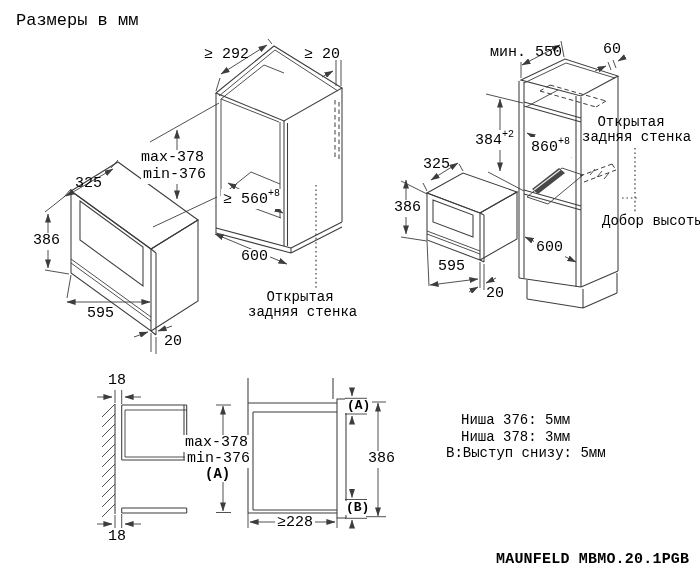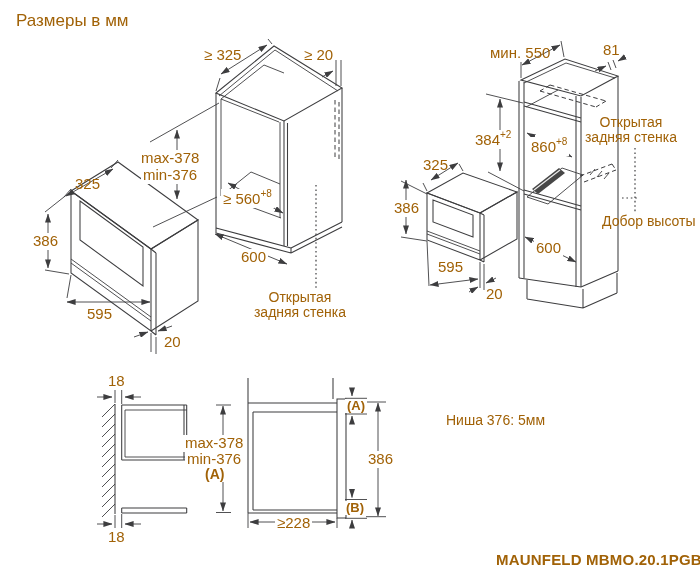--- a/index.html
+++ b/index.html
@@ -1,19 +1,19 @@
 <!DOCTYPE html>
 <html><head>
 <meta charset="utf-8">
 <style>
   html,body{margin:0;padding:0;background:#fff;}
   .stage{position:relative;width:700px;height:576px;background:#fff;overflow:hidden;
          font-family:"Liberation Sans","DejaVu Sans",sans-serif;}
   .stage svg{position:absolute;left:0;top:0;}
-  .lbl{position:absolute;font-size:15px;line-height:1.1;color:#a16207;white-space:nowrap;}
+  .lbl{position:absolute;font-size:15px;line-height:1.1;color:#000000;white-space:nowrap;font-family:Liberation Mono, monospace;}
   .bg{background:#fff;padding:0 2px;}
   .md{font-size:14px;}
   .sm{font-size:13px;}
   .b{font-weight:bold;}
   .ctr{text-align:center;}
   .title{font-size:17px;}
   .footer{font-size:15px;font-weight:bold;letter-spacing:.2px;}
   sup{font-size:10px;position:relative;top:-1px;}
   .ln{stroke:#3d3d3f;stroke-width:1.05;fill:none;}
   .thin{stroke:#3d3d3f;stroke-width:.9;fill:none;}
@@ -192,33 +192,33 @@
   </g>
 </svg>
 
   <div class="lbl title" style="left:16px;top:12px">Размеры в мм</div>
 
   <div class="lbl" style="left:75px;top:176px">325</div>
   <div class="lbl bg" style="left:31px;top:233px">386</div>
   <div class="lbl" style="left:87px;top:306px">595</div>
   <div class="lbl" style="left:164px;top:334px">20</div>
 
-  <div class="lbl" style="left:204px;top:47px">≥ 325</div>
+  <div class="lbl" style="left:204px;top:47px">≥ 292</div>
   <div class="lbl" style="left:304px;top:47px">≥ 20</div>
   <div class="lbl bg" style="left:139px;top:150px">max-378</div>
   <div class="lbl bg" style="left:141px;top:167px">min-376</div>
   <div class="lbl bg" style="left:221px;top:189px"><span>≥ 560</span><sup>+8</sup></div>
   <div class="lbl bg" style="left:239px;top:249px">600</div>
   <div class="lbl md ctr" style="left:248px;top:290px;width:104px;line-height:15px">
     <div>Открытая</div>
     <div>задняя стенка</div>
   </div>
 
   <div class="lbl" style="left:490px;top:45px">мин. 550</div>
-  <div class="lbl" style="left:603px;top:42px">81</div>
+  <div class="lbl" style="left:603px;top:42px">60</div>
   <div class="lbl bg" style="left:473px;top:130px"><span>384</span><sup>+2</sup></div>
   <div class="lbl bg" style="left:529px;top:137px"><span>860</span><sup>+8</sup></div>
   <div class="lbl md ctr" style="left:582px;top:115px;width:98px;line-height:15px">
     <div>Открытая</div>
     <div>задняя стенка</div>
   </div>
   <div class="lbl md" style="left:602px;top:214px">Добор высоты</div>
   <div class="lbl bg" style="left:534px;top:240px">600</div>
 
   <div class="lbl" style="left:423px;top:157px">325</div>
@@ -232,18 +232,20 @@
   <div class="lbl bg" style="left:183px;top:435px">max-378</div>
   <div class="lbl bg" style="left:185px;top:451px">min-376</div>
   <div class="lbl bg b md" style="left:203px;top:467px">(A)</div>
 
   <div class="lbl bg b sm" style="left:345px;top:399px">(A)</div>
   <div class="lbl bg" style="left:366px;top:451px">386</div>
   <div class="lbl bg b sm" style="left:344px;top:501px">(B)</div>
   <div class="lbl bg" style="left:275px;top:515px">≥228</div>
 
   <div class="lbl md" style="left:446px;top:412px;line-height:16.5px">
-    <div style="">Ниша 376: 5мм</div>
+    <div style="margin-left:15px">Ниша 376: 5мм</div>
+    <div style="margin-left:15px">Ниша 378: 3мм</div>
+    <div>B:Выступ снизу: 5мм</div>
   </div>
 
   <div class="lbl footer" style="left:496px;top:552px">MAUNFELD MBMO.20.1PGB</div>
 
 </div>
 
 </body></html>

